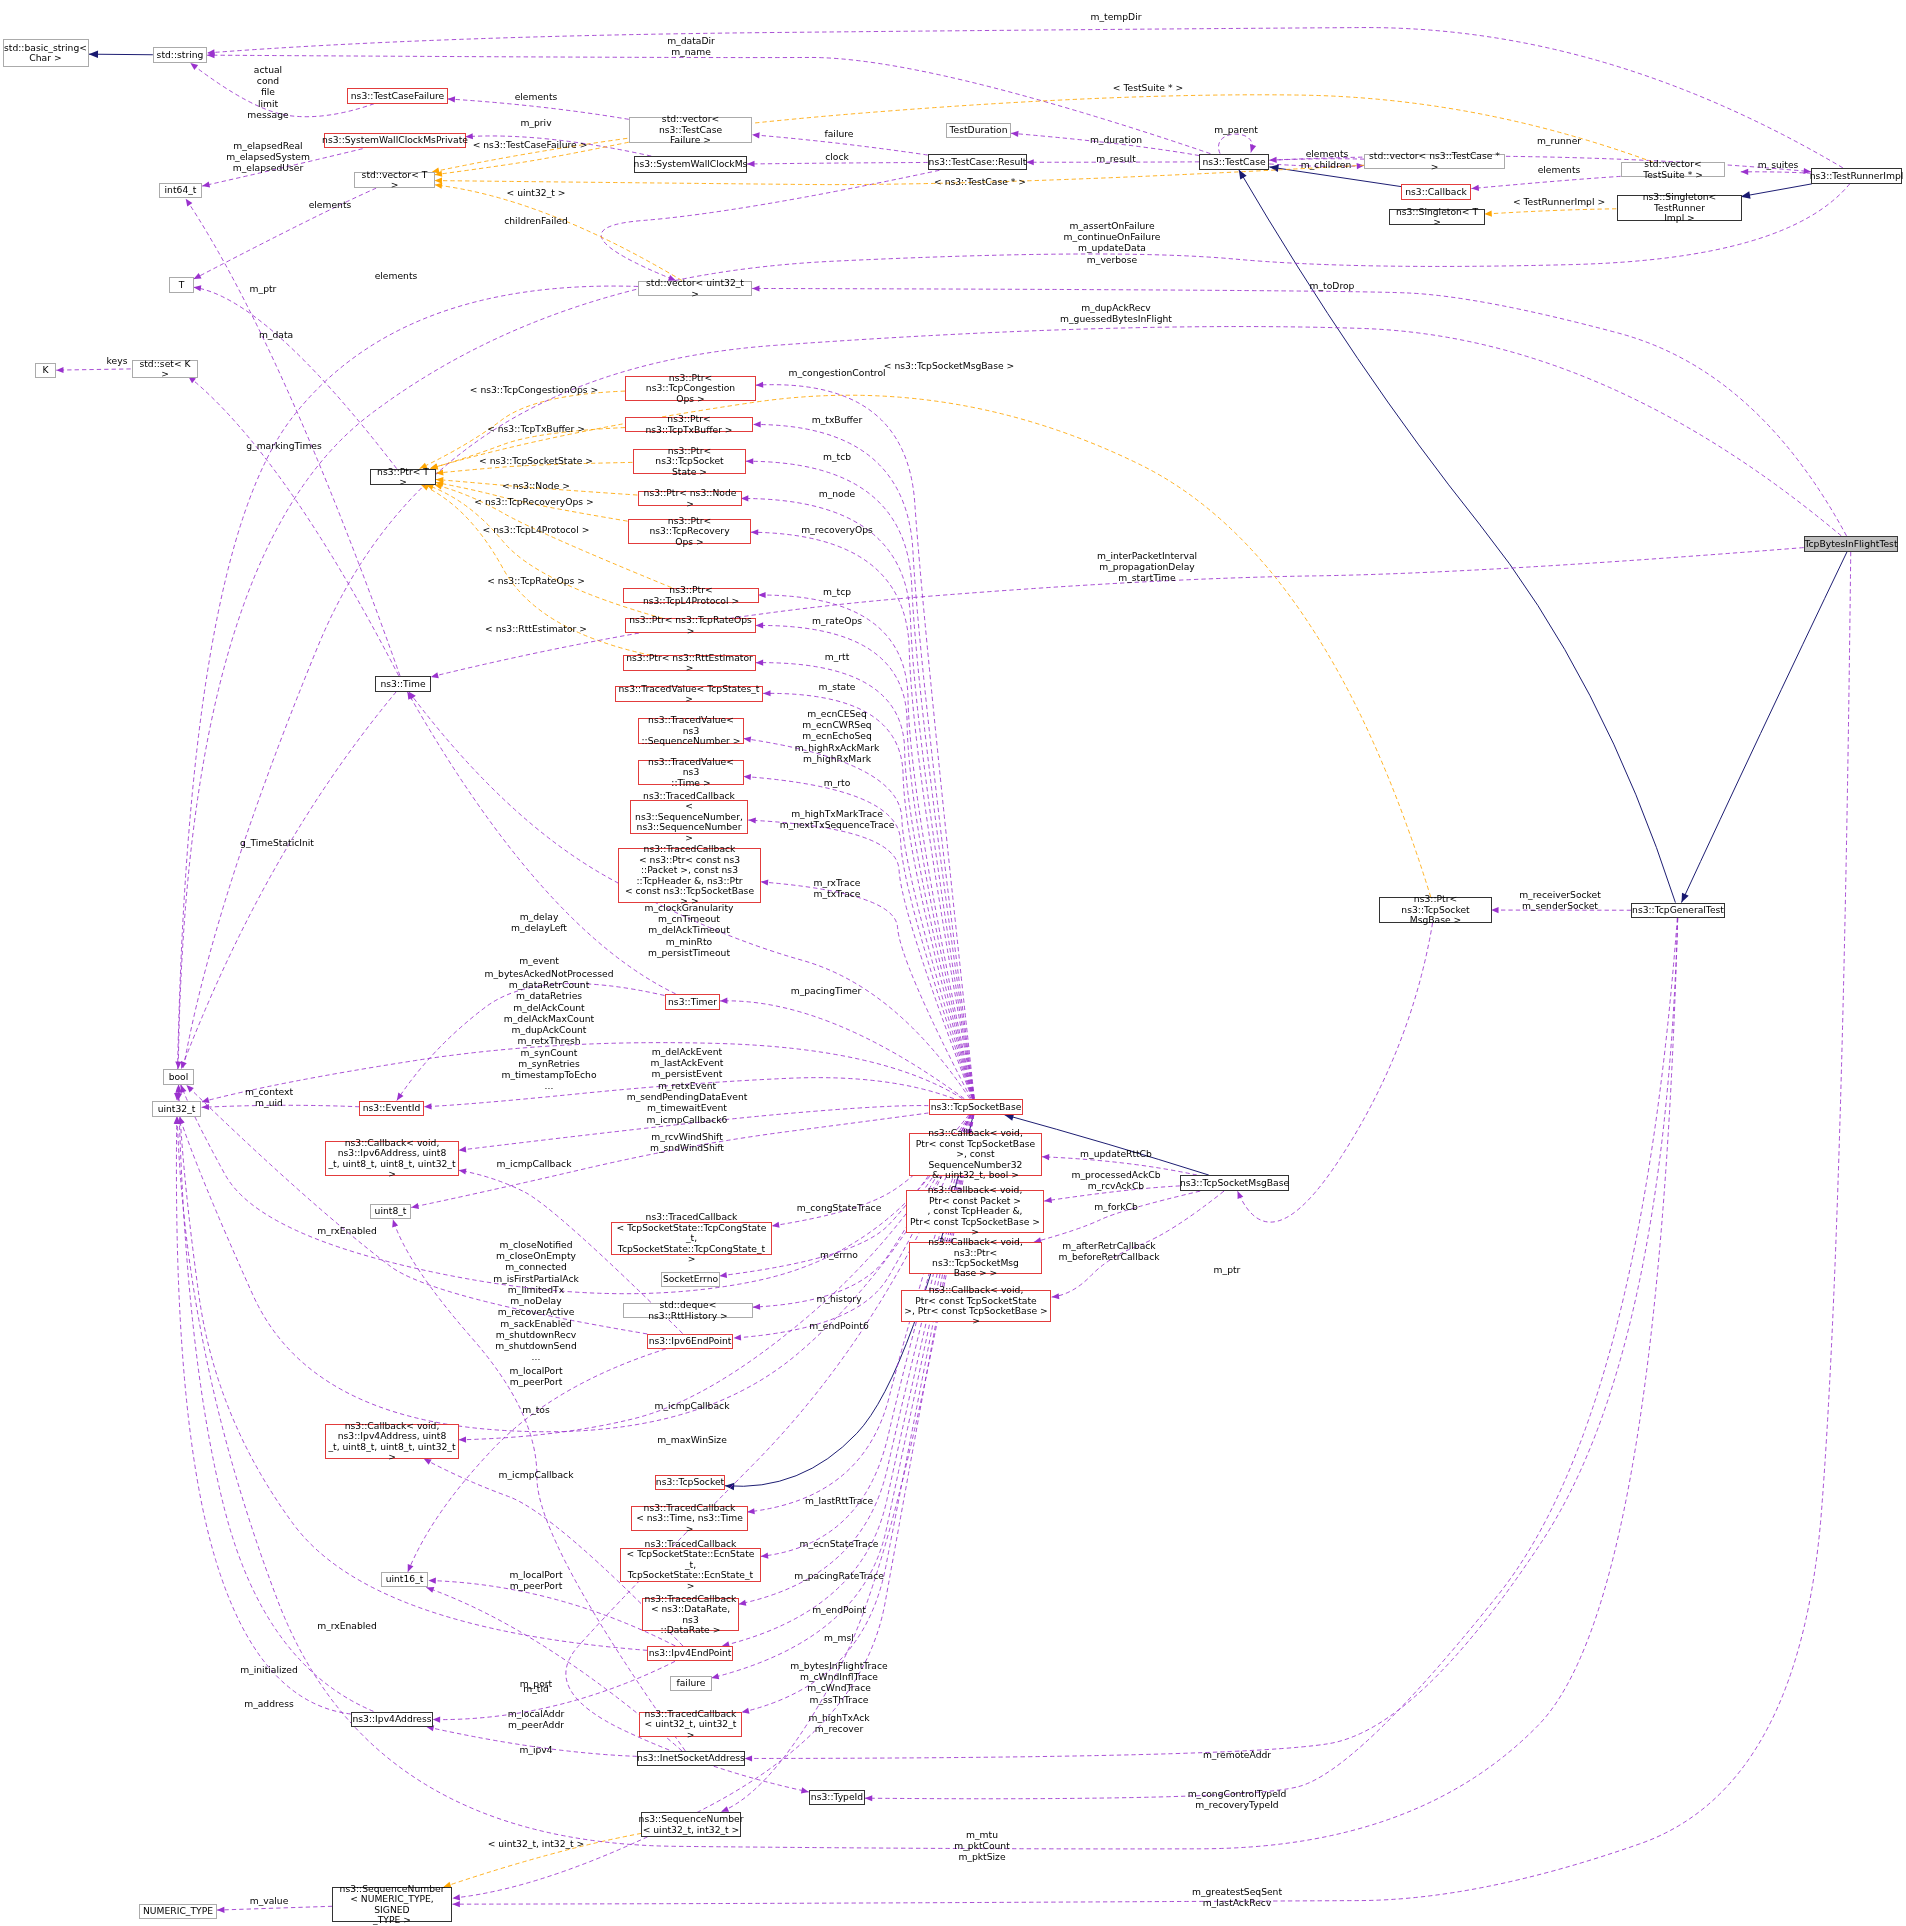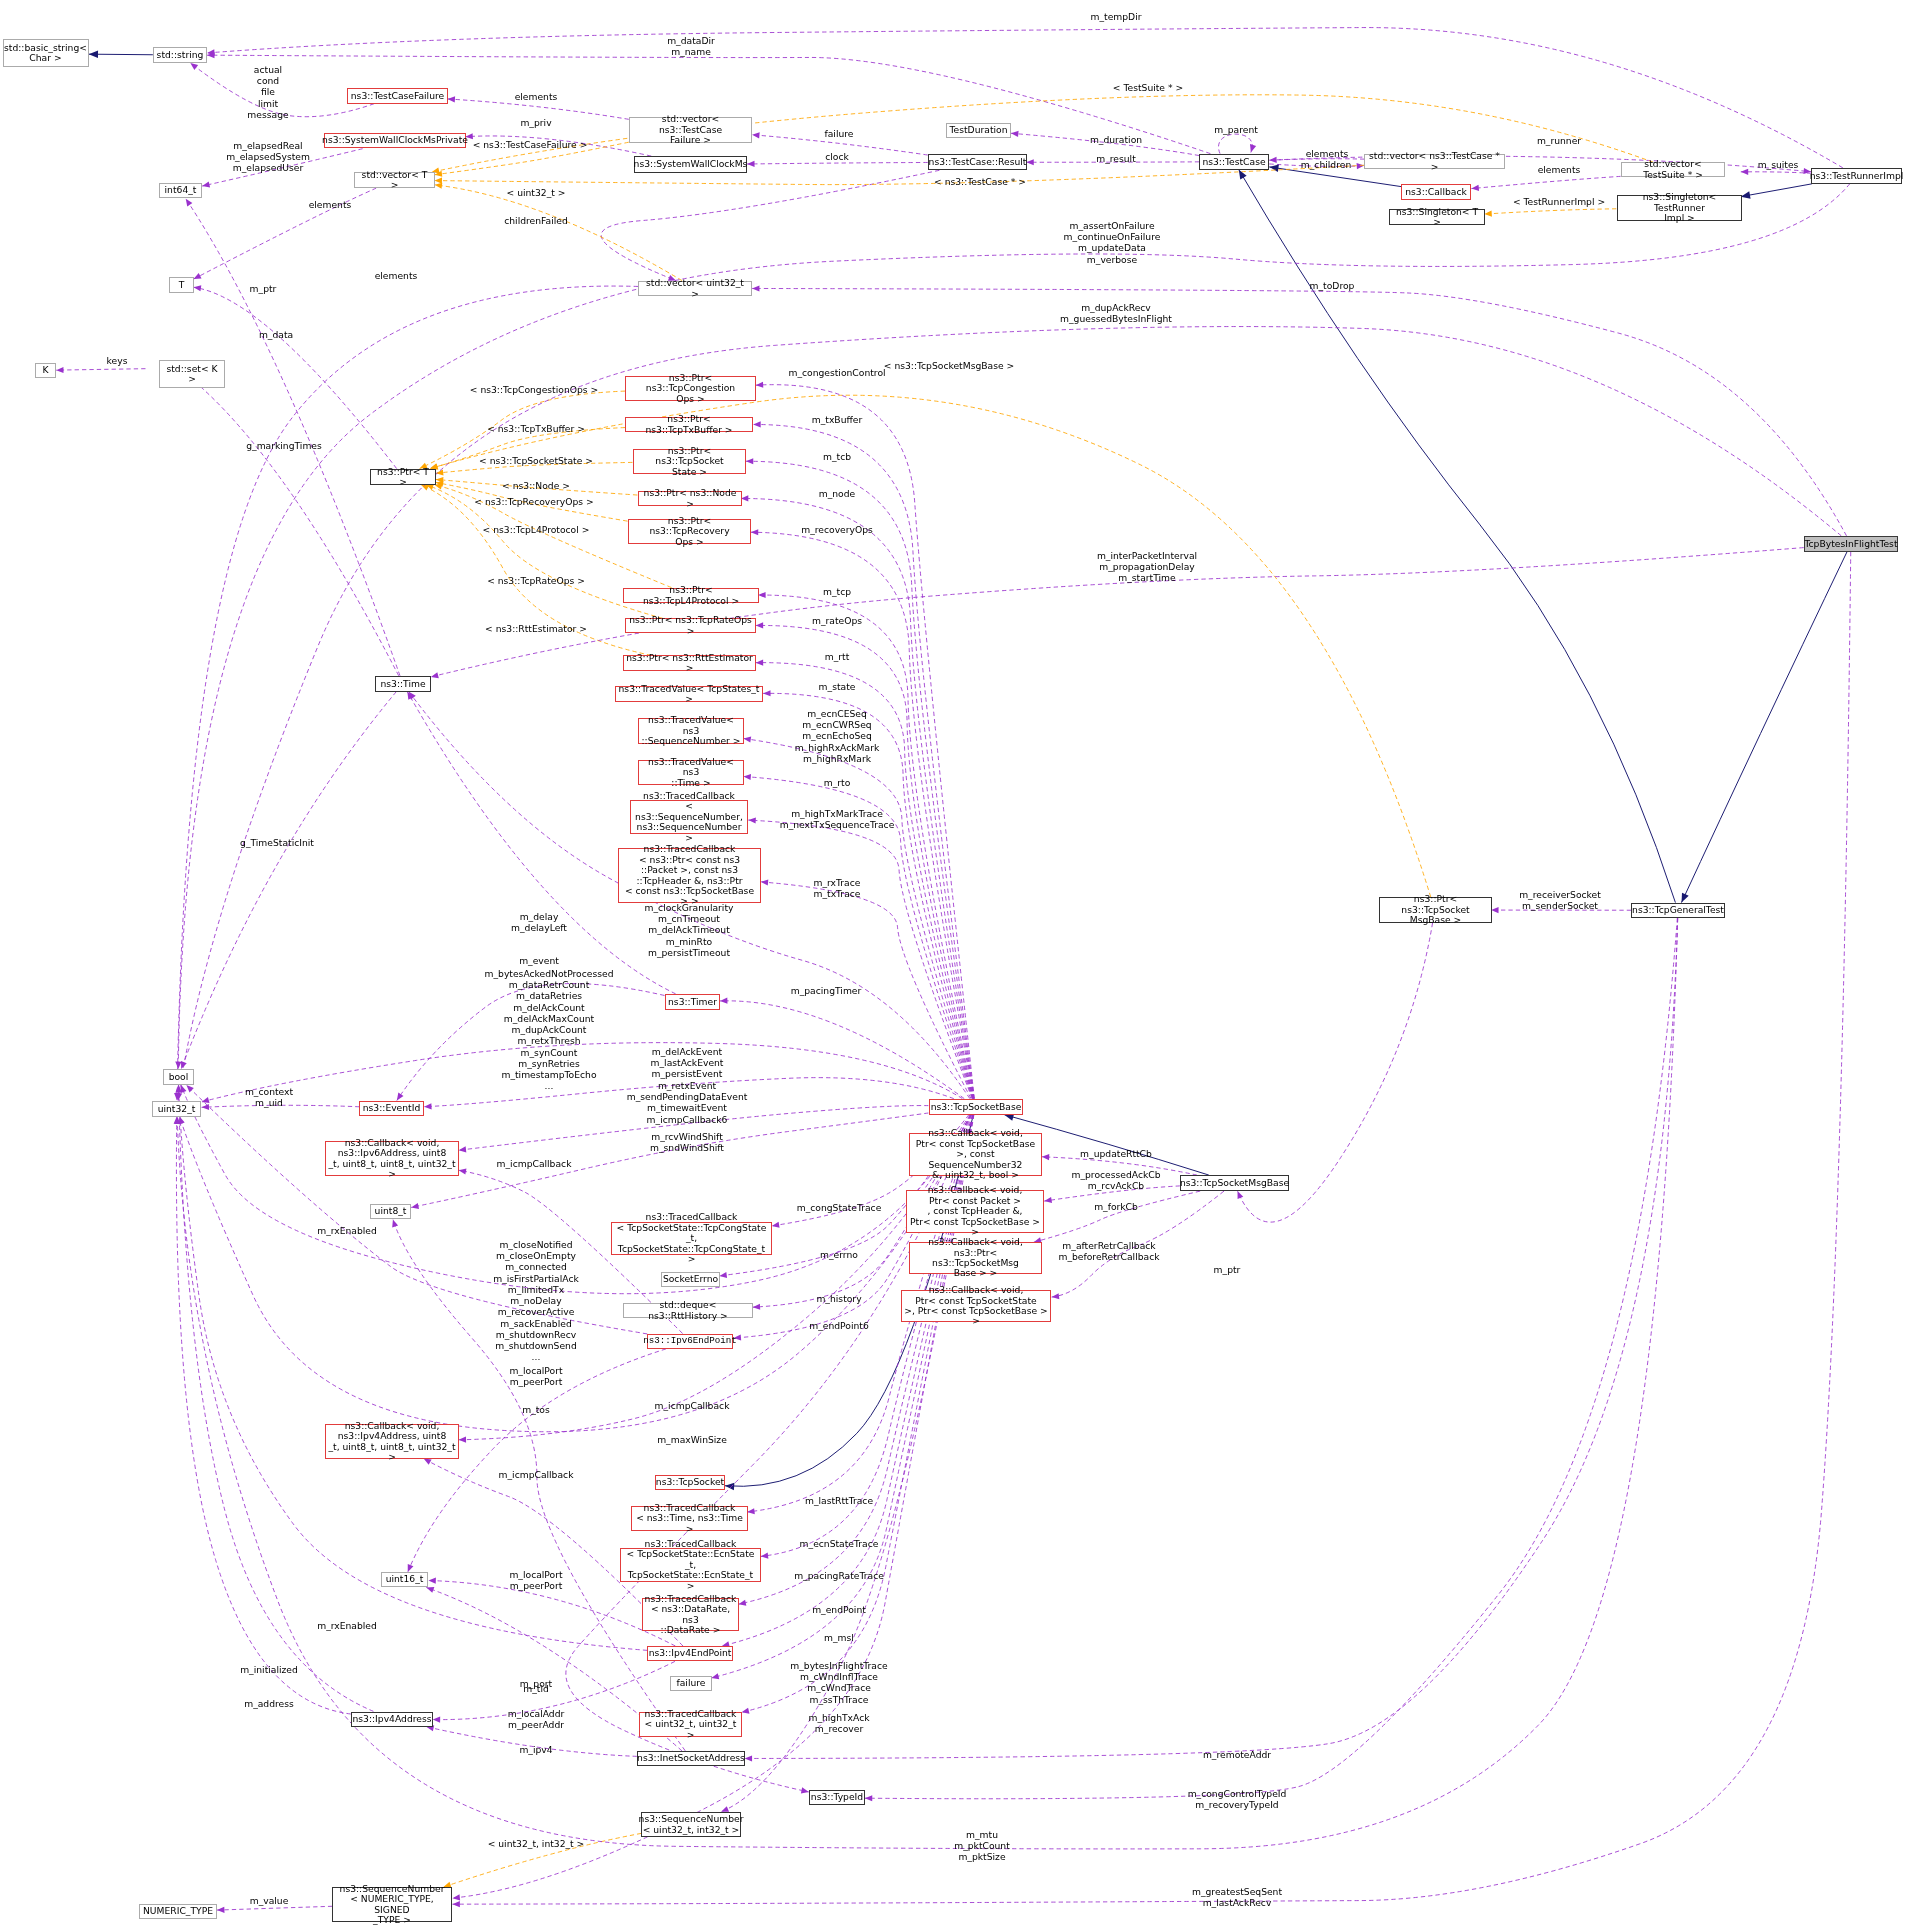--- a/index.html
+++ b/index.html
@@ -418,21 +418,21 @@
     <div class="node plain" style="left: 159px; top: 183px; width: 43px; height: 15.4px;">int64_t</div>
     <div class="node plain" style="left: 354px; top: 172px; width: 81px; height: 16px;">std::vector&lt; T &gt;</div>
     <div class="node plain" style="left: 629px; top: 117px; width: 123px; height: 26px;">std::vector&lt; ns3::TestCase
 Failure &gt;</div>
     <div class="node plain" style="left: 946px; top: 123px; width: 65px; height: 15.4px;">TestDuration</div>
     <div class="node plain" style="left: 1364px; top: 154px; width: 141px; height: 15.4px;">std::vector&lt; ns3::TestCase * &gt;</div>
     <div class="node plain" style="left: 1621px; top: 162px; width: 104px; height: 15.4px;">std::vector&lt; TestSuite * &gt;</div>
     <div class="node plain" style="left: 638px; top: 281px; width: 114px; height: 15.4px;">std::vector&lt; uint32_t &gt;</div>
     <div class="node plain" style="left: 169px; top: 277px; width: 25px; height: 16px;">T</div>
     <div class="node plain" style="left: 35px; top: 363px; width: 21px; height: 15.4px;">K</div>
-    <div class="node plain" style="left: 159px; top: 360px; width: 66px; height: 28px;">std::set&lt; K &gt;</div>
+    <div class="node plain" style="left: 132px; top: 360px; width: 66px; height: 18px;">std::set&lt; K &gt;</div>
     <div class="node plain" style="left: 661px; top: 1272px; width: 59px; height: 15.4px;">SocketErrno</div>
     <div class="node plain" style="left: 623px; top: 1303px; width: 130px; height: 15.4px;">std::deque&lt; ns3::RttHistory &gt;</div>
     <div class="node plain" style="left: 670px; top: 1676px; width: 42px; height: 15.4px;">failure</div>
     <div class="node plain" style="left: 370px; top: 1204px; width: 41px; height: 15.4px;">uint8_t</div>
     <div class="node plain" style="left: 381px; top: 1572px; width: 47px; height: 15.4px;">uint16_t</div>
     <div class="node plain" style="left: 152px; top: 1101px; width: 49px; height: 16px;">uint32_t</div>
     <div class="node plain" style="left: 163px; top: 1069px; width: 31px; height: 16px;">bool</div>
     <div class="node plain" style="left: 139px; top: 1904px; width: 78px; height: 15.4px;">NUMERIC_TYPE</div>
     <div class="node bold" style="left: 634px; top: 156px; width: 113px; height: 17.3px;">ns3::SystemWallClockMs</div>
     <div class="node bold" style="left: 928px; top: 154px; width: 99px; height: 16px;">ns3::TestCase::Result</div>
@@ -498,21 +498,21 @@
 Ptr&lt; const TcpSocketBase &gt; &gt;</div>
     <div class="node red" style="left: 909px; top: 1242px; width: 133px; height: 32px;">ns3::Callback&lt; void,
 ns3::Ptr&lt; ns3::TcpSocketMsg
 Base &gt; &gt;</div>
     <div class="node red" style="left: 901px; top: 1290px; width: 150px; height: 32px;">ns3::Callback&lt; void,
 Ptr&lt; const TcpSocketState
 &gt;, Ptr&lt; const TcpSocketBase &gt; &gt;</div>
     <div class="node red" style="left: 611px; top: 1222px; width: 161px; height: 33px;">ns3::TracedCallback
 &lt; TcpSocketState::TcpCongState
 _t, TcpSocketState::TcpCongState_t &gt;</div>
-    <div class="node red" style="left: 647px; top: 1334px; width: 86px; height: 15.4px; font-family: Liberation Mono, monospace;">ns3::Ipv6EndPoint</div>
+    <div class="node red" style="left: 647px; top: 1334px; width: 86px; height: 15.4px;">ns3::Ipv6EndPoint</div>
     <div class="node red" style="left: 325px; top: 1424px; width: 134px; height: 35px;">ns3::Callback&lt; void,
 ns3::Ipv4Address, uint8
 _t, uint8_t, uint8_t, uint32_t &gt;</div>
     <div class="node red" style="left: 655px; top: 1475px; width: 70px; height: 15.4px;">ns3::TcpSocket</div>
     <div class="node red" style="left: 631px; top: 1506px; width: 117px; height: 25px;">ns3::TracedCallback
 &lt; ns3::Time, ns3::Time &gt;</div>
     <div class="node red" style="left: 620px; top: 1548px; width: 141px; height: 34px;">ns3::TracedCallback
 &lt; TcpSocketState::EcnState
 _t, TcpSocketState::EcnState_t &gt;</div>
     <div class="node red" style="left: 642px; top: 1598px; width: 97px; height: 33px;">ns3::TracedCallback

